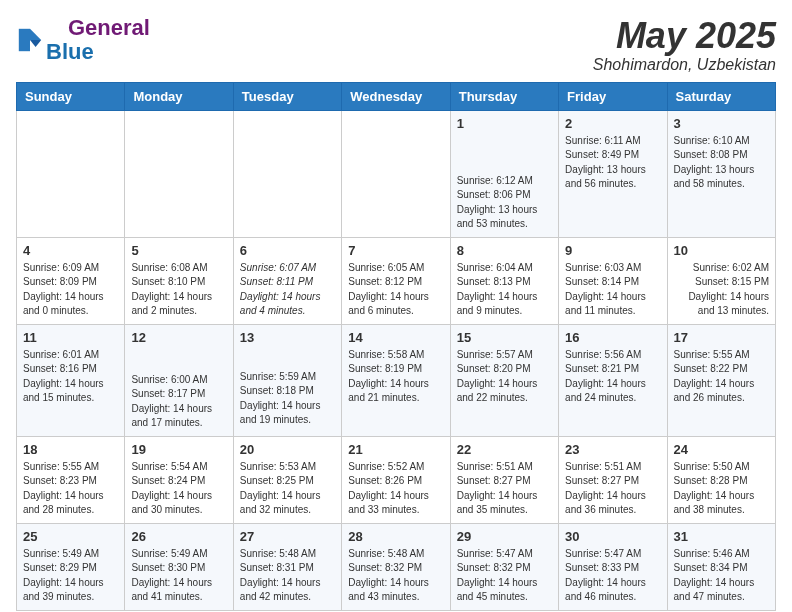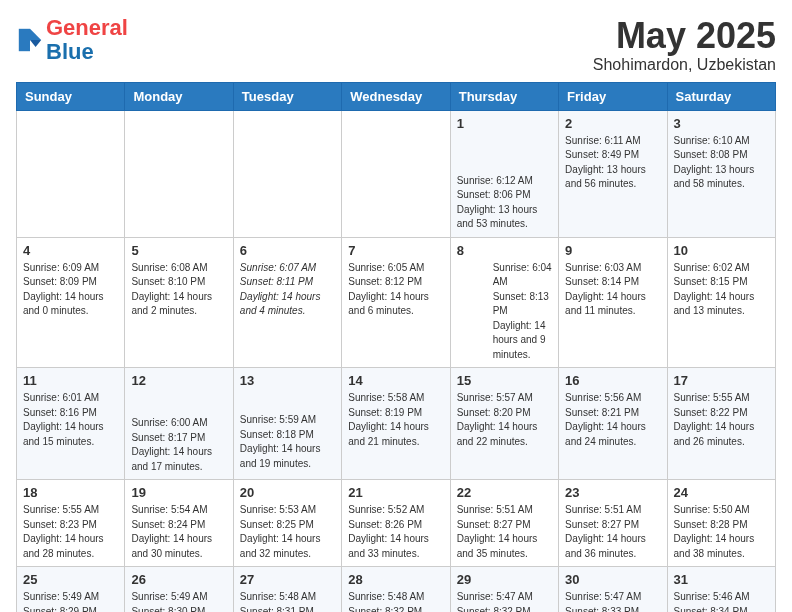--- a/index.html
+++ b/index.html
@@ -18,29 +18,30 @@
     }
     .logo {
       display: flex;
       align-items: center;
     }
     .logo-text {
       font-size: 22px;
       font-weight: bold;
       line-height: 1.1;
     }
-    .logo-general { color: #ef4444; }
+    .logo-general { color: #701a75; margin-left: 22px; }
     .logo-blue { color: #1a6fad; }
     .logo-icon {
       width: 28px;
       height: 28px;
       margin-right: 2px;
     }
     .title-block {
       text-align: right;
+      font-style: italic;
     }
     .month-title {
       font-size: 36px;
       font-weight: bold;
       color: #333;
       line-height: 1.1;
     }
     .location {
       font-size: 16px;
       color: #333;
@@ -174,33 +175,33 @@
 Daylight: 14 hours and 4 minutes.</div>
         </td>
         <td>
           <span class="day-number">7</span>
           <div class="day-info" style="white-space: pre-line;">Sunrise: 6:05 AM
 Sunset: 8:12 PM
 Daylight: 14 hours and 6 minutes.</div>
         </td>
         <td>
           <span class="day-number">8</span>
-          <div class="day-info" style="white-space: pre-line; margin-left: 36px;">Sunrise: 6:04 AM
+          <div class="day-info" style="white-space: pre-line;">Sunrise: 6:04 AM
 Sunset: 8:13 PM
 Daylight: 14 hours and 9 minutes.</div>
         </td>
         <td>
           <span class="day-number">9</span>
           <div class="day-info" style="white-space: pre-line;">Sunrise: 6:03 AM
 Sunset: 8:14 PM
 Daylight: 14 hours and 11 minutes.</div>
         </td>
         <td>
           <span class="day-number">10</span>
-          <div class="day-info" style="white-space: pre-line;">Sunrise: 6:02 AM
+          <div class="day-info" style="white-space: pre-line; text-align: right;">Sunrise: 6:02 AM
 Sunset: 8:15 PM
 Daylight: 14 hours and 13 minutes.</div>
         </td>
       </tr>
       <tr>
         <td>
           <span class="day-number">11</span>
           <div class="day-info" style="white-space: pre-line;">Sunrise: 6:01 AM
 Sunset: 8:16 PM
 Daylight: 14 hours and 15 minutes.</div>

